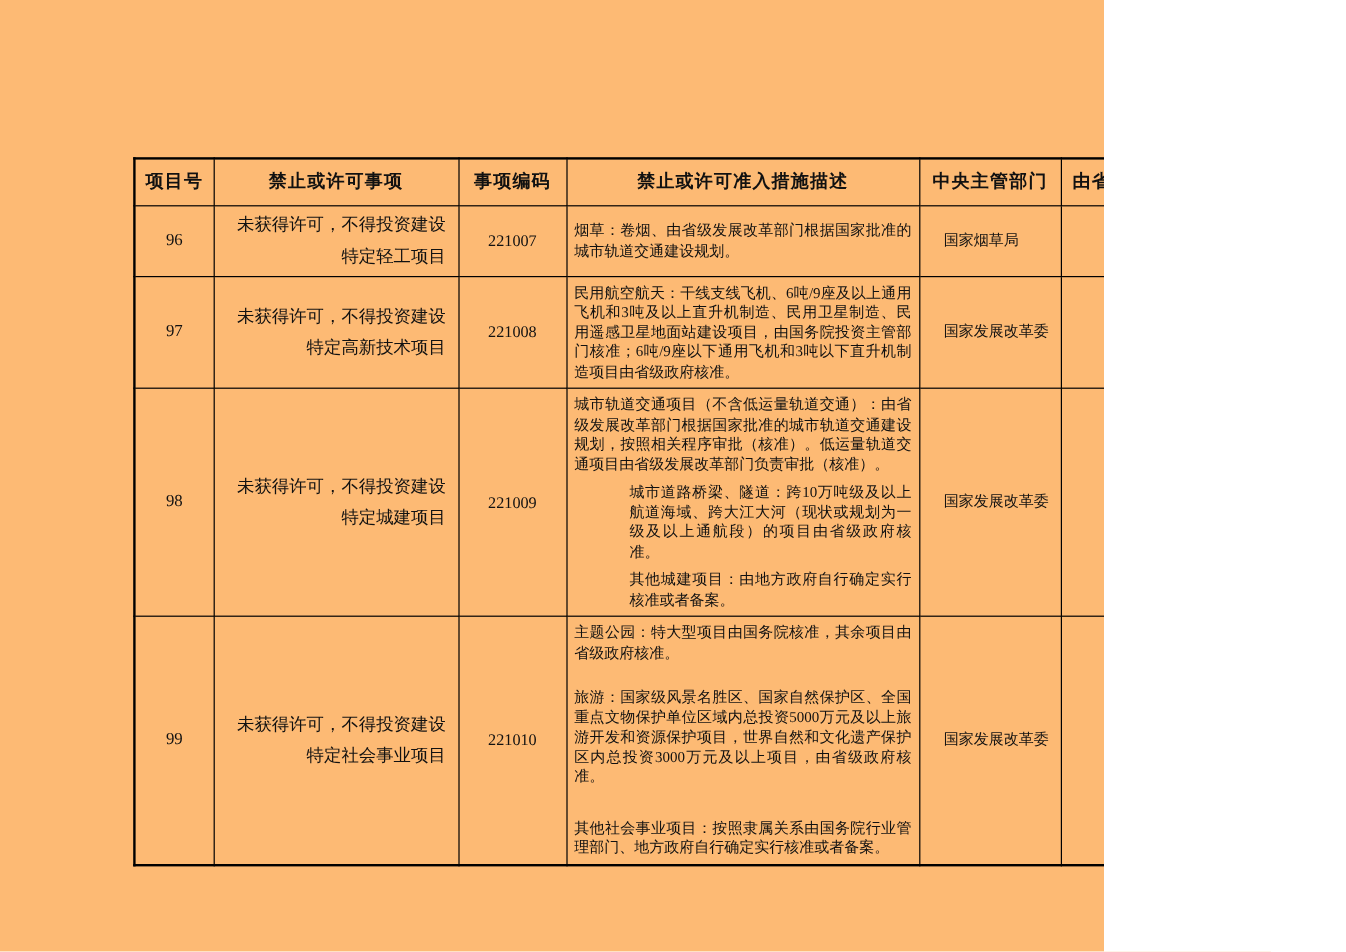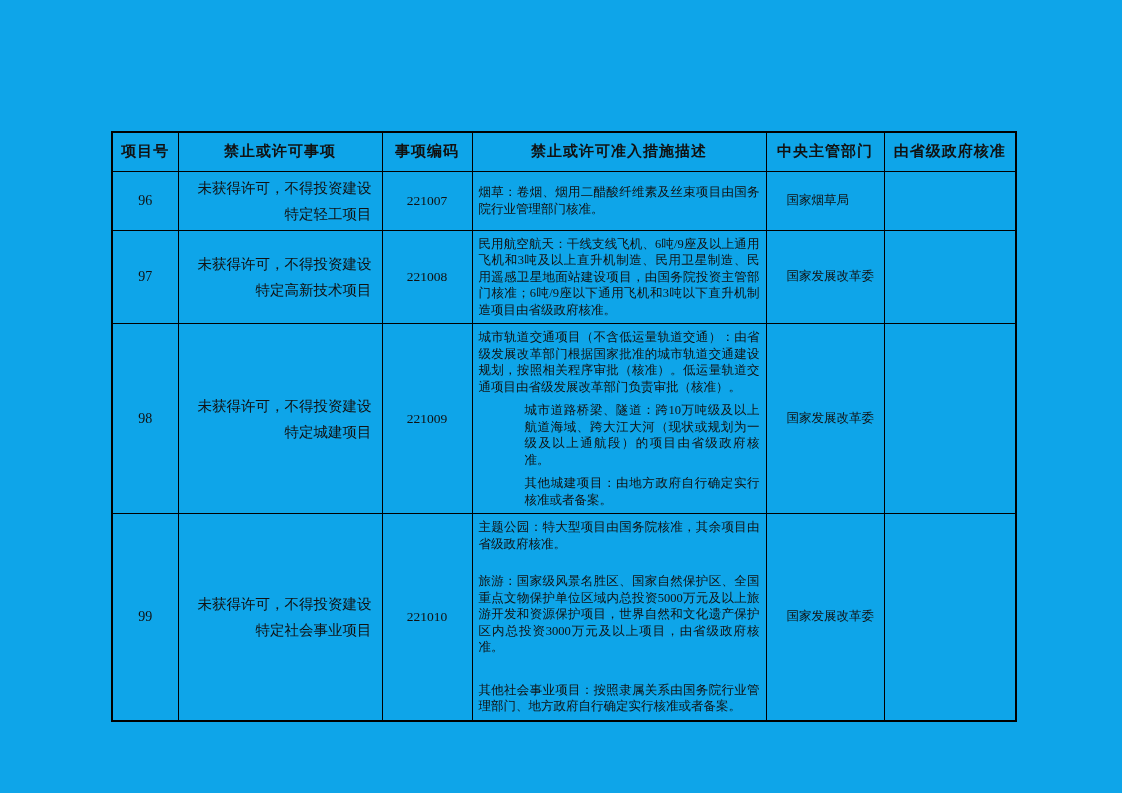--- a/index.html
+++ b/index.html
@@ -2,23 +2,23 @@
 <html><head>
 <meta charset="utf-8">
 <style>
   html, body {
     margin: 0;
     padding: 0;
     background: #ffffff;
   }
   .page {
     position: relative;
-    width: 1122px;
+    width: 920px;
     height: 793px;
-    background: #0ea5e9;
+    background: #fdba74;
     font-family: "Liberation Serif", "DejaVu Serif", serif;
     color: #111111;
     overflow: hidden;
   }
   table.rules {
     position: absolute;
     left: 111px;
     top: 131px;
     width: 904px;
     border-collapse: collapse;
@@ -108,21 +108,21 @@
         <th>中央主管部门</th>
         <th>由省级政府核准</th>
       </tr>
     </thead>
     <tbody>
       <tr class="r96">
         <td class="num">96</td>
         <td class="item">未获得许可，不得投资建设特定轻工项目</td>
         <td class="code">221007</td>
         <td class="desc">
-          <p>烟草：卷烟、烟用二醋酸纤维素及丝束项目由国务院行业管理部门核准。</p>
+          <p>烟草：卷烟、由省级发展改革部门根据国家批准的城市轨道交通建设规划。</p>
         </td>
         <td class="dept">国家烟草局</td>
         <td class="local"></td>
       </tr>
       <tr class="r97">
         <td class="num">97</td>
         <td class="item">未获得许可，不得投资建设特定高新技术项目</td>
         <td class="code">221008</td>
         <td class="desc">
           <p>民用航空航天：干线支线飞机、6吨/9座及以上通用飞机和3吨及以上直升机制造、民用卫星制造、民用遥感卫星地面站建设项目，由国务院投资主管部门核准；6吨/9座以下通用飞机和3吨以下直升机制造项目由省级政府核准。</p>

